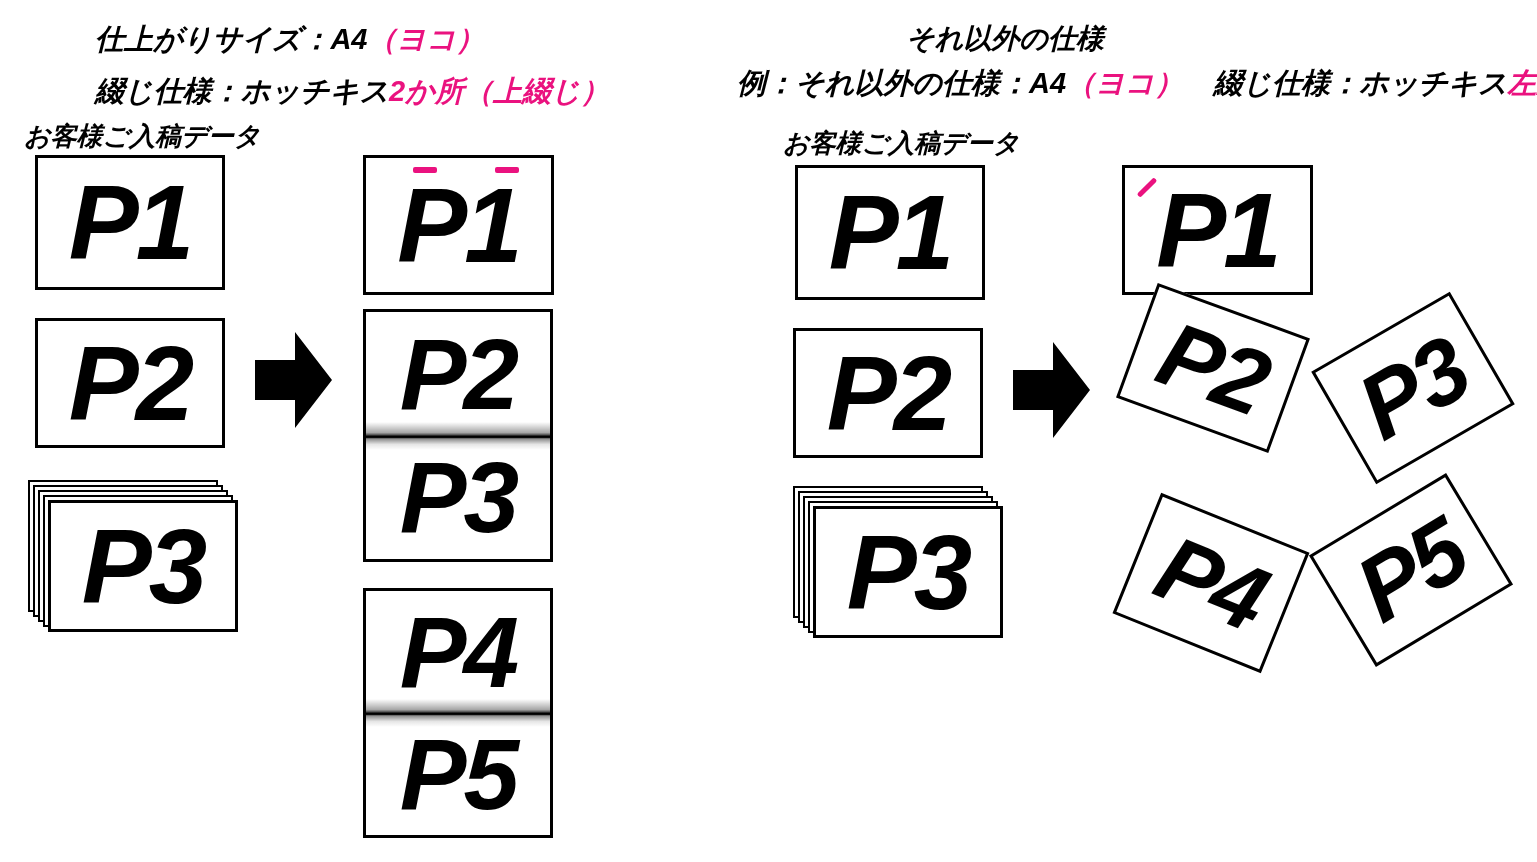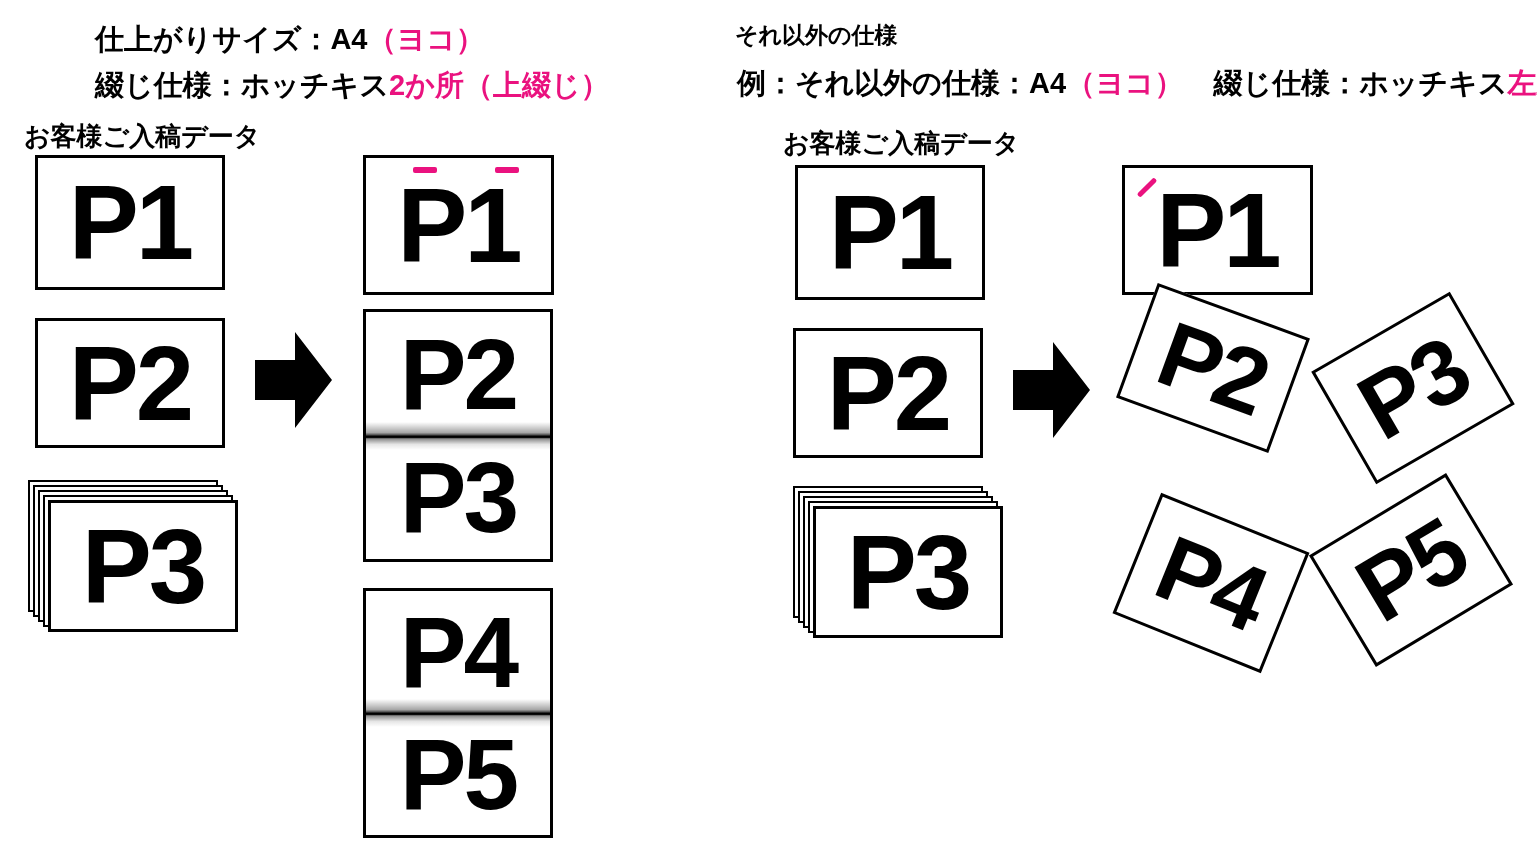--- a/index.html
+++ b/index.html
@@ -2,35 +2,36 @@
 <html style="--accent: #ea127f; --ink: #000000; --paper: #ffffff;"><head>
 <meta charset="utf-8">
 <style>
   :root { --accent:#ea127f; --ink:#000; --paper:#fff; }
   * { box-sizing: border-box; }
   html,body { margin:0; padding:0; background:#fff; }
   .canvas {
     position:relative; width:1537px; height:862px; background:var(--paper);
     font-family:"Liberation Sans","DejaVu Sans",sans-serif; color:var(--ink);
     overflow:hidden;
+    font-style:italic;
   }
   .ttl { position:absolute; font-weight:bold; white-space:nowrap; }
   .pink { color:var(--accent); }
   .gap { margin-left:30px; }
 
   
   .page {
     position:absolute; background:var(--paper); border:3px solid var(--ink);
     display:flex; align-items:center; justify-content:center;
   }
   .pnum { font-weight:bold; line-height:1; letter-spacing:-3px; }
 
   
   .l-title1 { left:95px;  top:20px;  font-size:29px; }
-  .l-title2 { left:95px;  top:66px;  font-size:29px; }
+  .l-title2 { left:95px;  top:72px;  font-size:29px; }
   .l-srclbl { left:24px;  top:119px; font-size:26px; }
 
   
   .l-p1 { left:35px; top:155px; width:190px; height:135px; }
   .l-p2 { left:35px; top:318px; width:190px; height:130px; }
   .f105 { font-size:105px; }
   .f100 { font-size:100px; }
   .f92  { font-size:92px; }
 
   
@@ -76,21 +77,21 @@
   .fold {
     position:absolute; left:0; right:0; top:50%; height:28px;
     transform:translateY(-50%); z-index:2;
     background:linear-gradient(to bottom,
       rgba(0,0,0,0) 0%, rgba(0,0,0,0.35) 38%, rgba(0,0,0,0.72) 47%,
       #000 50%, #000 55%, rgba(0,0,0,0.45) 60%,
       rgba(0,0,0,0.1) 80%, rgba(0,0,0,0) 100%);
   }
 
   
-  .r-title  { left:735px; top:20px; width:540px; font-size:23px; }
+  .r-title  { left:735px; top:20px; width:540px; text-align:center; font-size:28px; }
   .r-sub    { left:737px; top:64px;  font-size:29px; }
   .r-srclbl { left:783px; top:126px; font-size:26px; }
 
   
   .r-p1 { left:795px; top:165px; width:190px; height:135px; }
   .r-p2 { left:793px; top:328px; width:190px; height:130px; }
 
   
   .rr-p1 { left:1122px; top:165px; width:191px; height:130px; }
   .staple-d {

